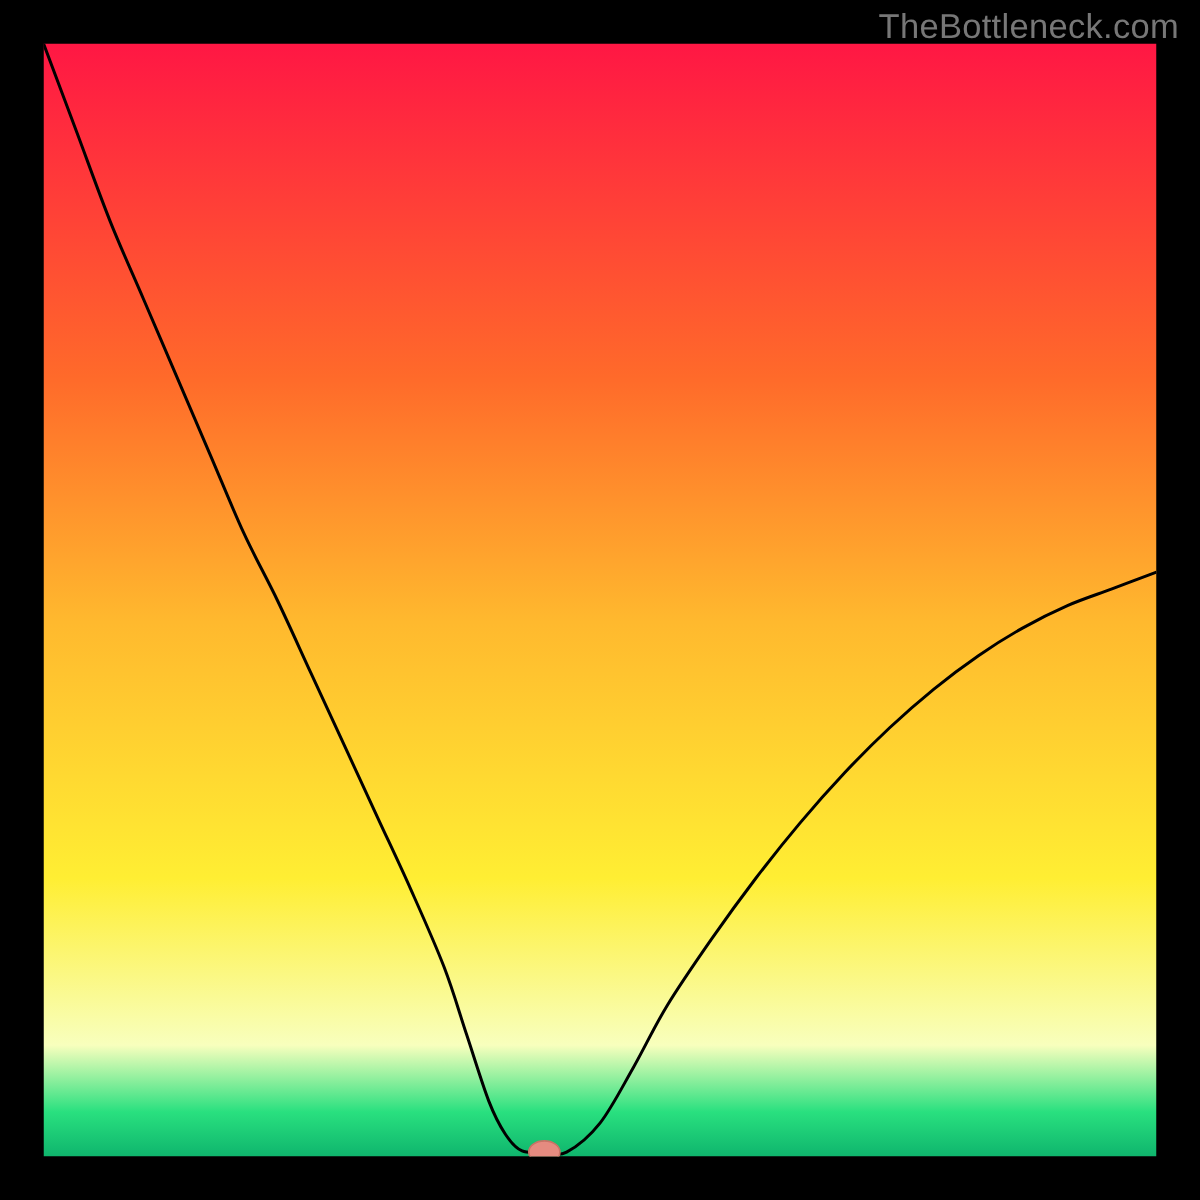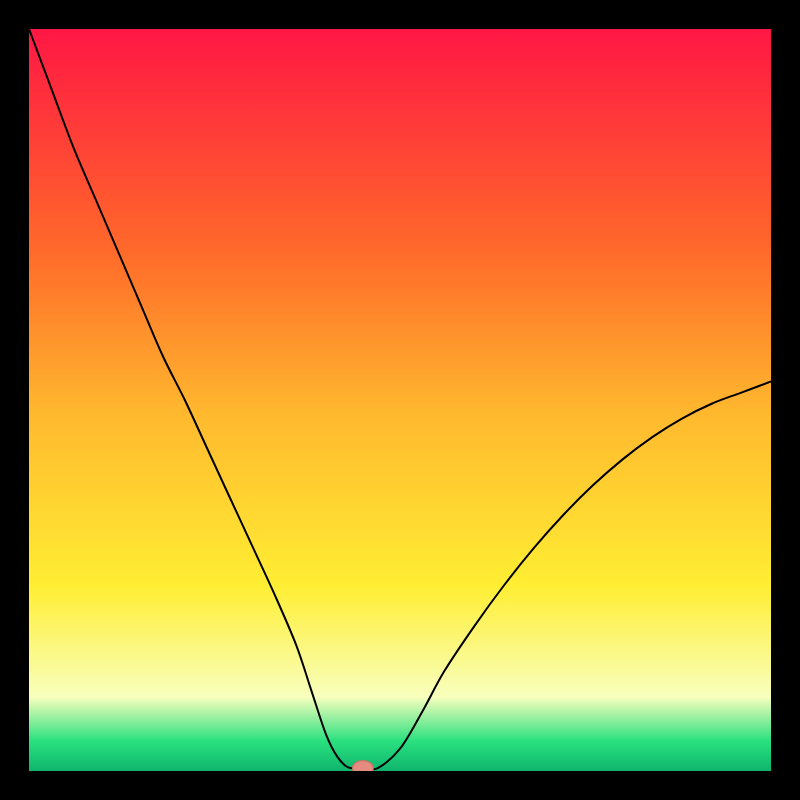--- a/index.html
+++ b/index.html
@@ -37,20 +37,21 @@
     height: 742px;
   }
   .plot svg {
     display: block;
   }
 </style>
 </head>
 <body>
 
 <div class="frame">
+  <div class="watermark">TheBottleneck.com</div>
 
   <div class="plot">
     <svg id="chart-svg" width="742" height="742" viewBox="0 0 100 100" preserveAspectRatio="none">
       <defs>
         <linearGradient id="bg-grad" x1="0" y1="0" x2="0" y2="1">
           <stop id="g0" offset="0%" stop-color="#ff1744"></stop>
           <stop id="g1" offset="30%" stop-color="#ff6a2a"></stop>
           <stop id="g2" offset="52%" stop-color="#ffb92e"></stop>
           <stop id="g3" offset="75%" stop-color="#ffee33"></stop>
           <stop id="g4" offset="90%" stop-color="#f8ffbd"></stop>

